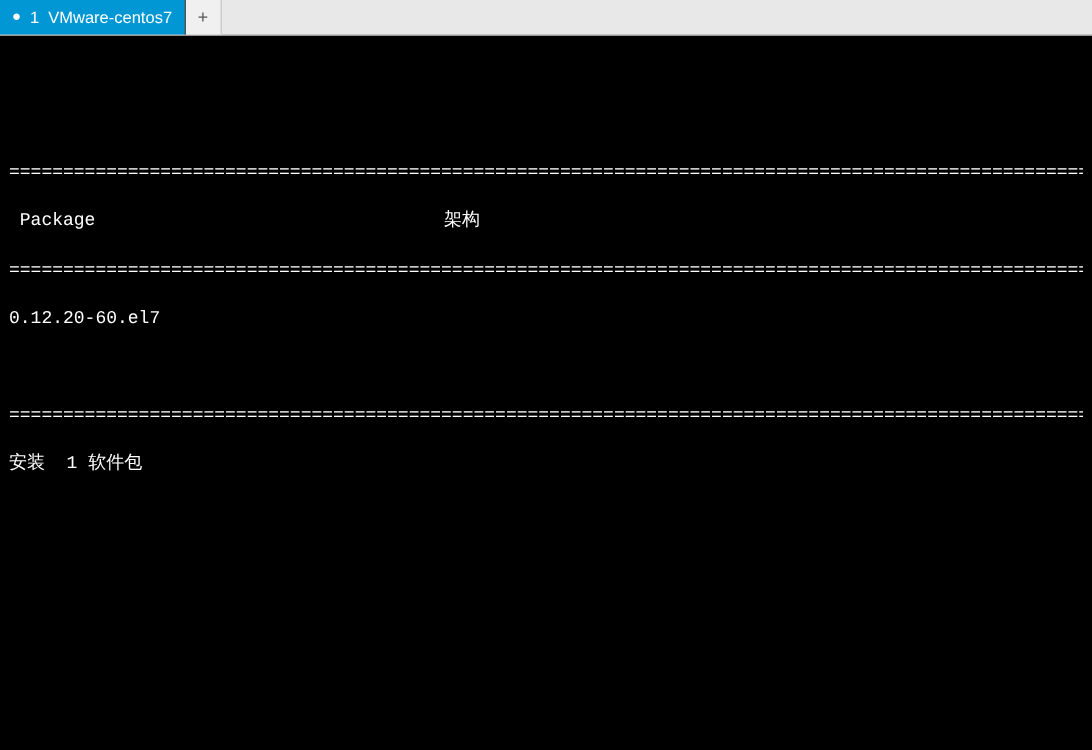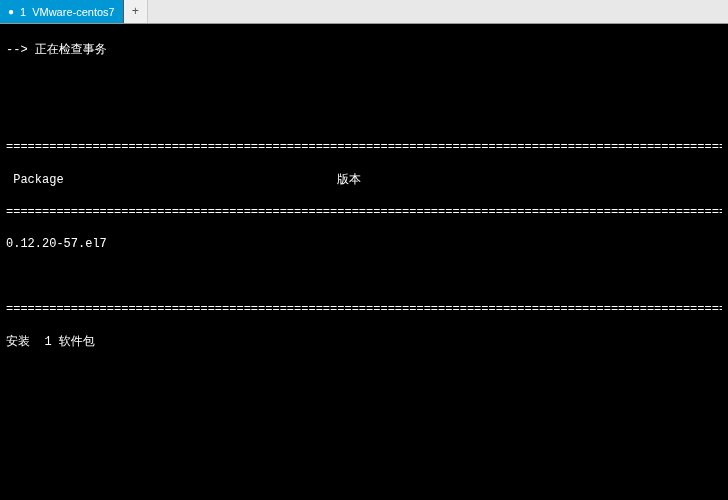--- a/index.html
+++ b/index.html
@@ -50,51 +50,50 @@
   line-height: 1.35;
   white-space: pre;
   font-size: 12px;
 }
 .row { white-space: pre; }
 .divider-eq {
   overflow: hidden;
   white-space: nowrap;
   color: #fff;
 }
-.table-row { display: flex; gap: 41px; }
+.table-row { display: flex; }
 .col-pkg { width: 290px; }
 .col-arch { width: 240px; }
 .col-ver { flex: 1; }
 </style>
 </head>
 <body>
 
 <div class="tab-bar">
   <div class="tab">
     <span class="dot">●</span>
     <span>1</span>
     <span>VMware-centos7</span>
   </div>
   <div class="new-tab">
     <span>+</span>
   </div>
 </div>
 
 <div class="terminal">
-<div class="row">--&gt; 正在检查事务</div>
 <div class="row">&nbsp;</div>
 <div class="row">&nbsp;</div>
 <div class="row divider-eq">============================================================================================================================</div>
 <div class="table-row">
   <span class="col-pkg"> Package</span>
-  <span class="col-ver">版本</span>
+  <span class="col-arch">架构</span>
 </div>
 <div class="row divider-eq">============================================================================================================================</div>
 <div class="table-row">
-  <span class="col-ver">0.12.20-57.el7</span>
+  <span class="col-ver">0.12.20-60.el7</span>
 </div>
 <div class="row">&nbsp;</div>
 <div class="row divider-eq">============================================================================================================================</div>
 <div class="row">安装  1 软件包</div>
 
 
 
 
 
 

